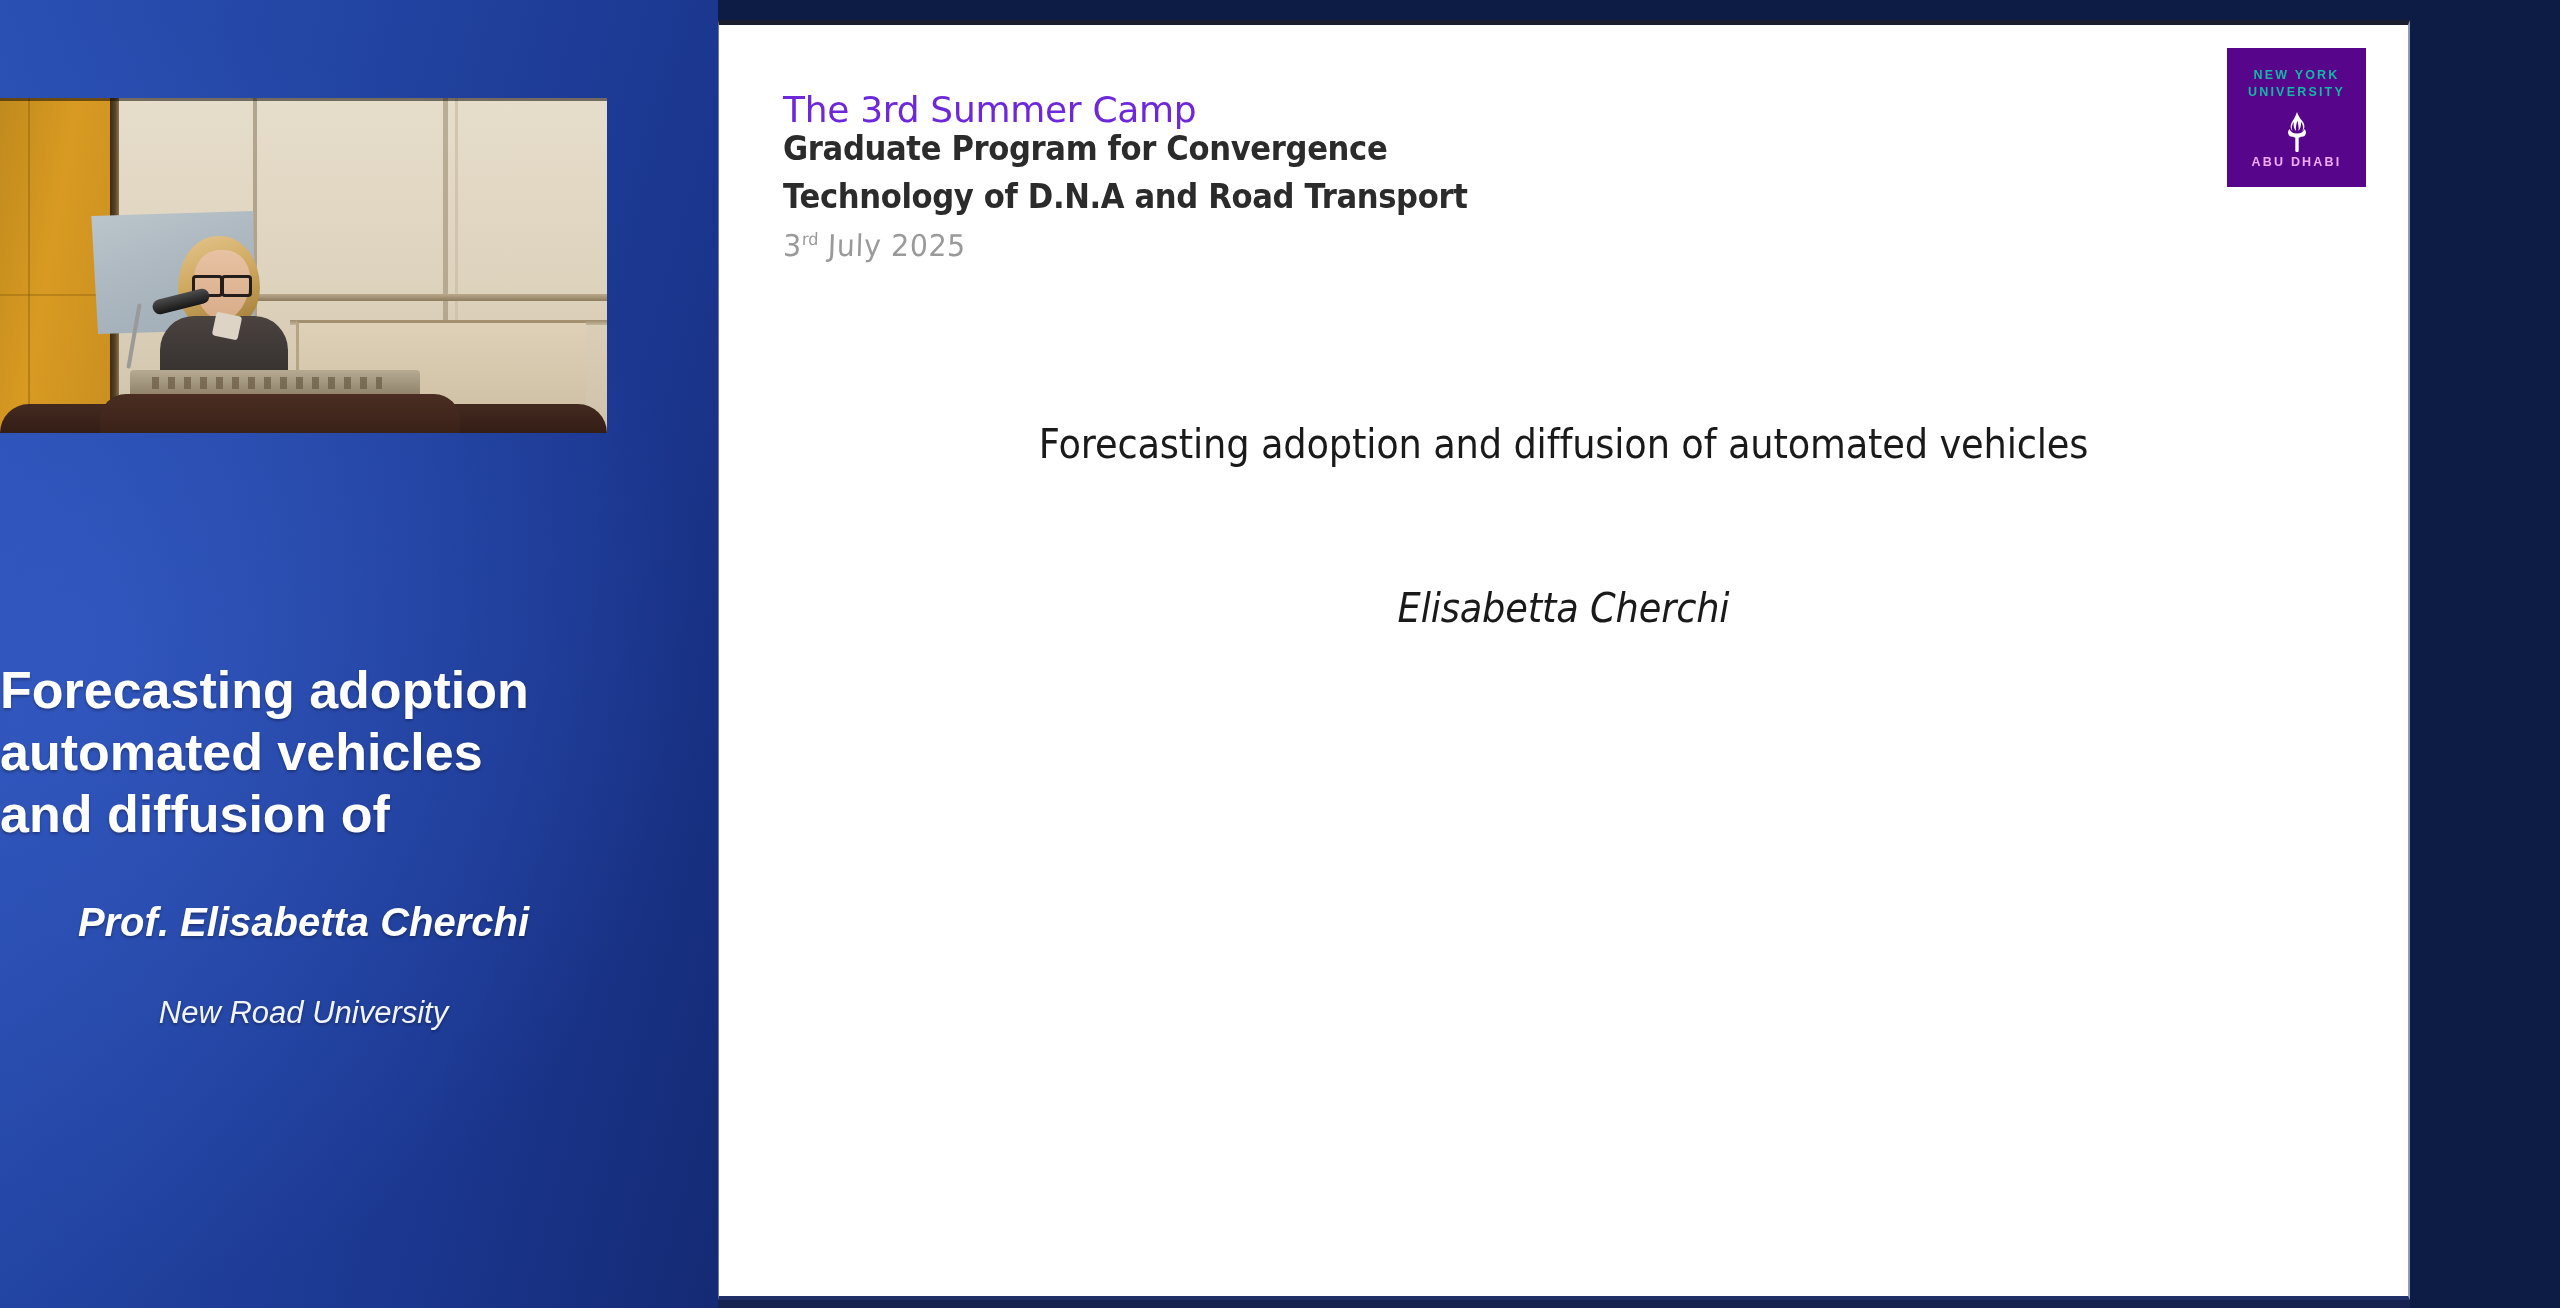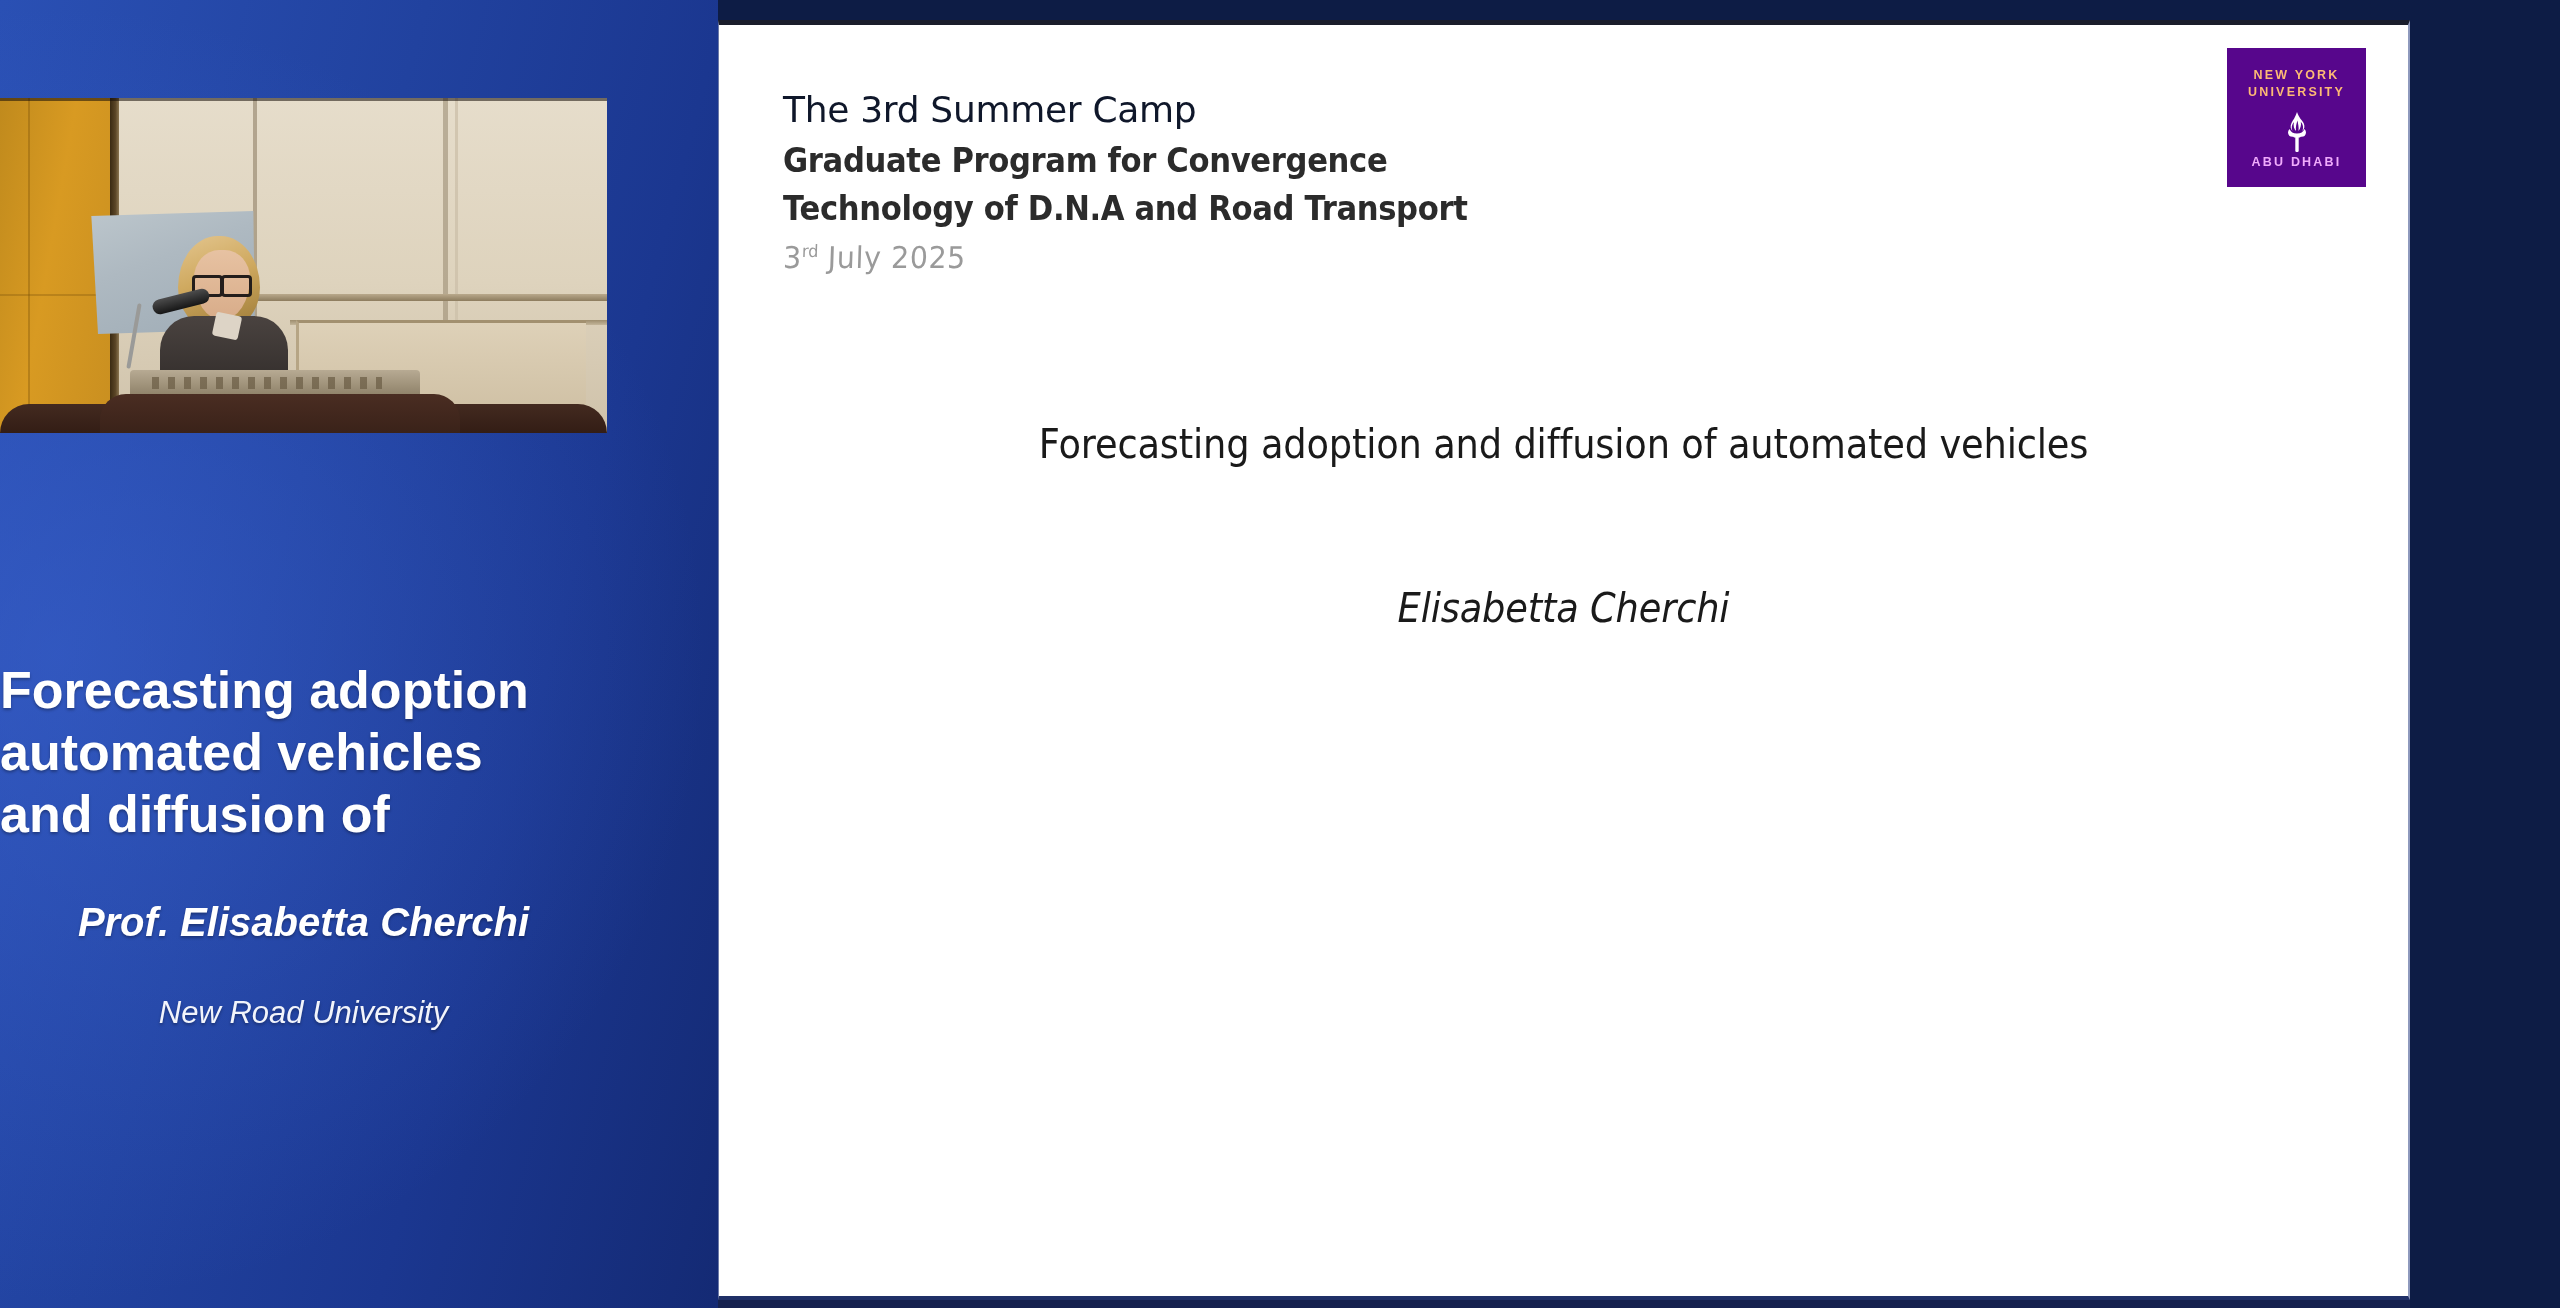--- a/index.html
+++ b/index.html
@@ -237,22 +237,22 @@
   .slide-header {
     position: absolute;
     left: 64px; top: 67px;
     color: #2c2c2c;
   }
   .hdr-l1 {
     font-family: "DejaVu Sans", sans-serif;
     font-size: 36px;
     line-height: 1.0;
     letter-spacing: -0.3px;
-    color: #0f172a;
-    margin-bottom: 16px;
+    color: #6d28d9;
+    margin-bottom: 4px;
   }
   .hdr-l2, .hdr-l3 {
     font-family: "DejaVu Sans", sans-serif;
     font-size: 33px;
     font-weight: bold;
     line-height: 1.0;
     letter-spacing: -0.4px;
     color: #2b2b2b;
     margin-bottom: 15px;
     transform: scaleX(0.93);
@@ -278,21 +278,21 @@
     right: 42px; top: 23px;
     width: 139px; height: 139px;
     background: #57068c;
     display: flex;
     flex-direction: column;
     align-items: center;
     justify-content: flex-start;
     padding-top: 19px;
   }
   .nyu-l1, .nyu-l2 {
-    color: #fdba74;
+    color: #14b8a6;
     font-size: 12.5px;
     font-weight: bold;
     letter-spacing: 2.2px;
     line-height: 1.32;
     font-family: "Liberation Sans", sans-serif;
   }
   .nyu-torch {
     margin-top: 10px;
     width: 36px; height: 44px;
   }

